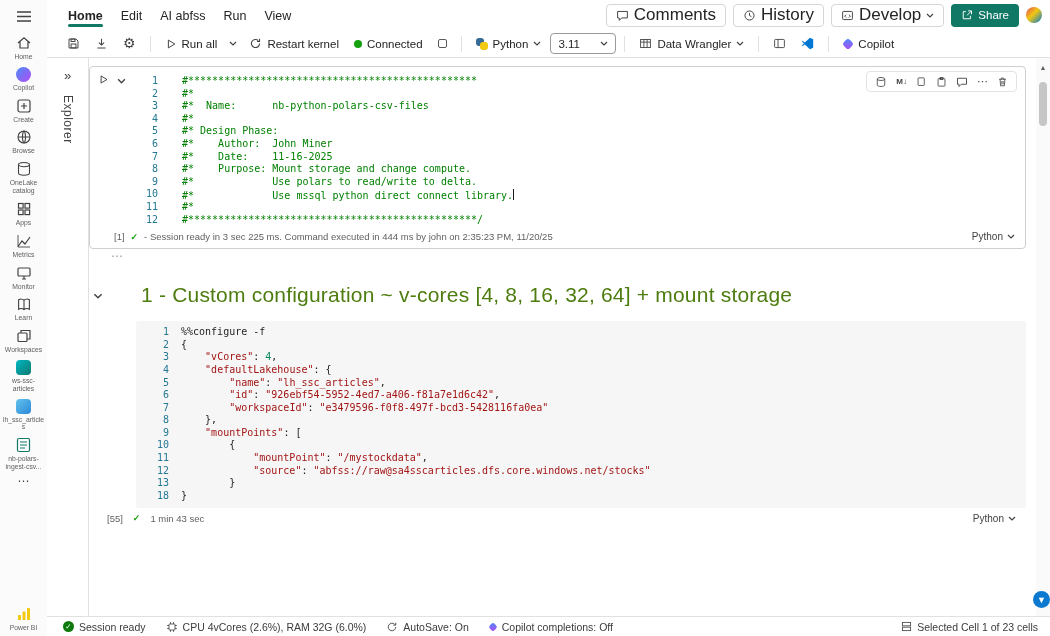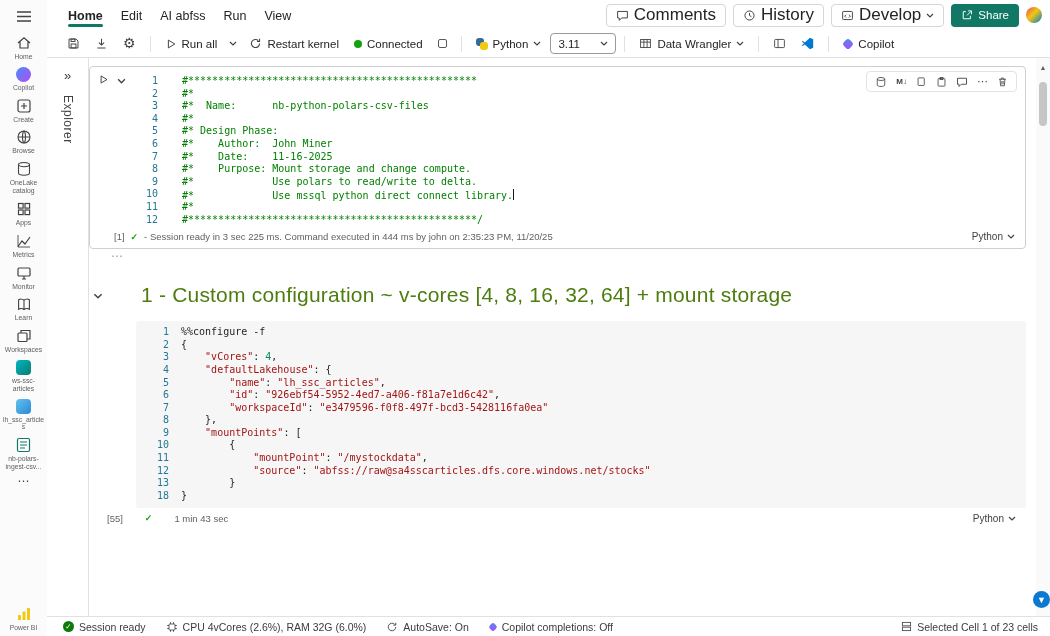--- a/index.html
+++ b/index.html
@@ -73,21 +73,21 @@
   .chk { color:var(--connected); font-size:9px; font-weight:700; }
   .lang-pick { margin-left:auto; display:flex; align-items:center; gap:4px; color:#424242; font-size:10px; cursor:pointer; }
 
   .cell-sep { color:#9a9a9a; font-size:12px; letter-spacing:1px; padding:2px 0 0 22px; cursor:pointer; line-height:10px; }
 
   .md-head { display:flex; align-items:center; margin:22px 0 14px; }
   .md-head .collapse { background:none; border:none; color:#424242; cursor:pointer; margin-left:4px; font-size:11px; }
   .md-title { margin-left:38px; font-size:21px; font-weight:400; color:#4d7c0f; letter-spacing:.2px; }
 
   .cell2 { margin-left:47px; background:#f6f6f6; border-radius:3px; padding:5px 0 6px; }
-  .cell2-status { display:flex; gap:22px; font-size:9.5px; color:#616161; padding:5px 10px 0 18px; }
+  .cell2-status { display:flex; gap:10px; font-size:9.5px; color:#616161; padding:5px 10px 0 18px; }
 
   
   .scrollcol { flex:0 0 14px; background:#fafafa; position:relative; }
   .scrollcol .up { position:absolute; top:6px; left:0; right:0; text-align:center; font-size:7px; color:#606060; cursor:pointer; }
   .scroll-thumb { position:absolute; top:24px; left:3px; width:8px; height:44px; background:#c6c6c6; border-radius:4px; cursor:grab; }
   .fab { position:absolute; bottom:8px; left:-3px; width:17px; height:17px; border-radius:50%; background:#0b79d0; color:#fff; font-size:9px; display:flex; align-items:center; justify-content:center; cursor:pointer; border:none; }
 
   
   .statusbar { height:20px; border-top:1px solid #e1e1e1; display:flex; align-items:center; gap:20px; padding:0 12px 0 16px; font-size:10.5px; color:#3b3b3b; }
   .sb-item { display:flex; align-items:center; gap:5px; cursor:default; }

